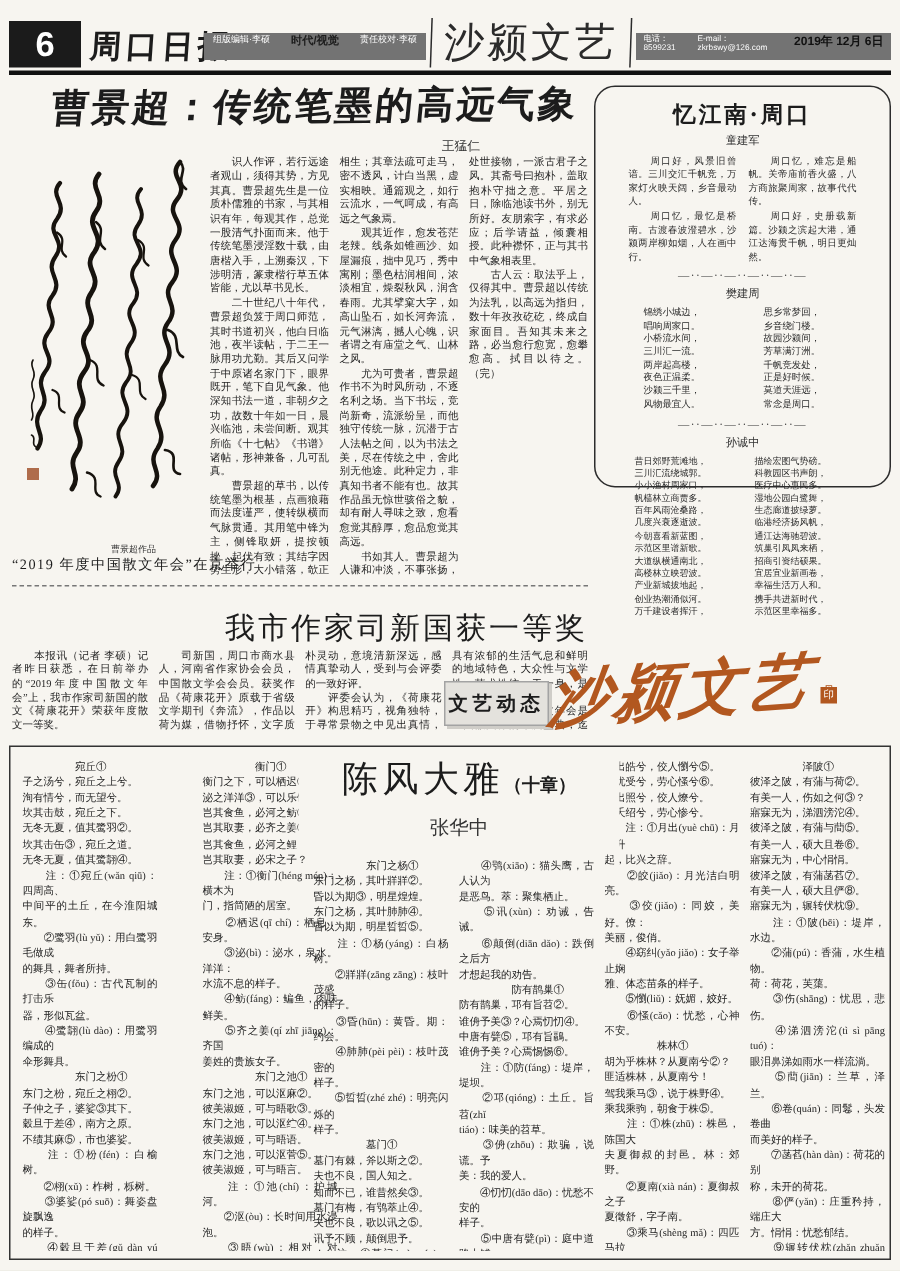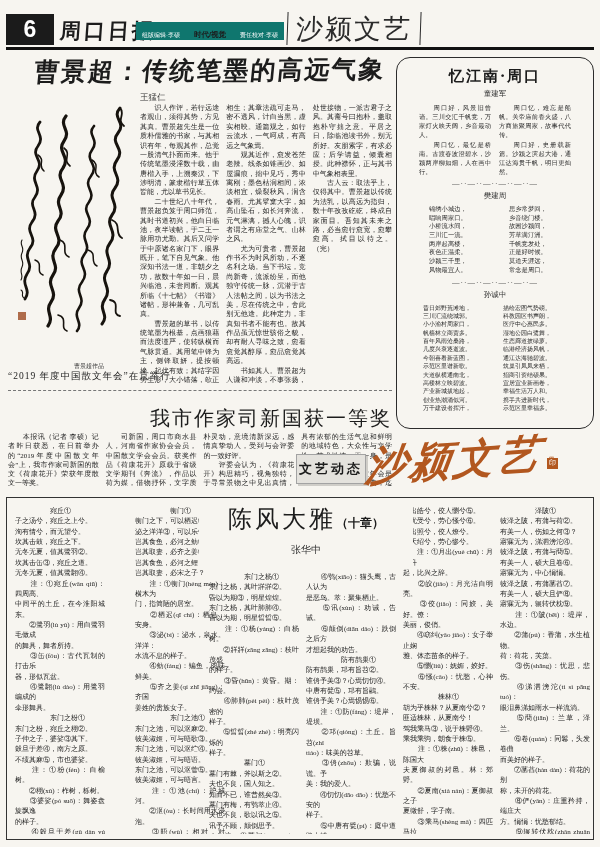--- a/index.html
+++ b/index.html
@@ -5,40 +5,40 @@
   html,body{margin:0;padding:0;background:#e9e7e1;}
   .page{position:relative;width:600px;height:847px;margin:0 auto;background:#f7f5f0;
         font-family:"Liberation Serif","DejaVu Serif",serif;color:#1c1c1c;overflow:hidden;}
   [data-interactable]{box-sizing:border-box;}
 
   
   .pagenum{position:absolute;left:6px;top:14px;width:48px;height:31px;background:#1b1b1b;
            color:#fff;font:bold 23px/31px "Liberation Sans",sans-serif;text-align:center;}
   .masthead{position:absolute;left:60px;top:17px;font-size:21px;font-weight:bold;
             letter-spacing:3px;font-family:"DejaVu Serif",serif;transform:skewX(-4deg);}
-  .bar{position:absolute;top:22px;height:18px;background:#0f766e;display:flex;align-items:flex-end;
+  .bar{position:absolute;top:22px;height:18px;background:#737373;display:flex;align-items:flex-start;
        font-family:"Liberation Sans",sans-serif;color:#fff;}
   .bar-left{left:136px;width:148px;justify-content:space-between;padding:0 6px;}
   .bar-left .mid{color:#1d1d1d;font-weight:bold;font-size:7.5px;}
   .bar-left .s{font-size:6px;}
   .bar-right{left:424px;width:170px;justify-content:space-between;padding:0 5px;}
   .bar-right .s{font-size:5.5px;}
   .bar-right .date{color:#111;font-weight:bold;font-size:8px;white-space:nowrap;}
   .header-title{position:absolute;left:287px;top:12px;width:134px;height:33px;text-align:center;
                 font-size:27px;line-height:34px;letter-spacing:2px;color:#2b2b2b;
                 border-left:1px solid #2b2b2b;border-right:1px solid #2b2b2b;
                 font-family:"DejaVu Serif",serif;transform:skewX(-2deg);}
   .header-rule{position:absolute;left:6px;top:47px;width:588px;height:3px;
                border-top:1px solid #111;border-bottom:2px solid #111;}
 
   
   .main-title{position:absolute;left:30px;top:54px;width:360px;text-align:center;
               font-size:25px;font-weight:bold;letter-spacing:2px;transform:skewX(-6deg) rotate(-.5deg);
               font-family:"DejaVu Serif",serif;}
-  .main-author{position:absolute;left:140px;top:92px;width:180px;text-align:left;font-size:8.5px;color:#333;}
+  .main-author{position:absolute;left:140px;top:92px;width:180px;text-align:right;font-size:8.5px;color:#333;}
   .artwork{position:absolute;left:8px;top:100px;width:128px;height:274px;}
   .main-body{position:absolute;left:140px;top:104px;width:252px;height:283px;overflow:hidden;
              column-count:3;column-gap:7px;column-fill:auto;
              font-size:7px;line-height:1.34;text-align:justify;white-space:pre-line;color:#242424;}
 
   .mid-divider{position:absolute;left:8px;top:390px;width:384px;border-top:1px dashed #777;}
 
   
   .kicker{position:absolute;left:8px;top:370px;width:384px;text-align:left;font-size:9.5px;letter-spacing:1px;}
   .headline{position:absolute;left:8px;top:405px;width:384px;text-align:right;font-size:20px;
@@ -51,57 +51,62 @@
            letter-spacing:3px;box-shadow:2px 2px 0 #cfcdc8;}
   .signature{position:absolute;left:366px;top:427px;width:222px;height:66px;display:flex;
              align-items:center;gap:5px;}
   .sig-text{display:inline-block;font-size:41px;font-weight:bold;font-style:italic;letter-spacing:3px;
             color:#b2571f;transform:rotate(-4deg) skewX(-12deg);font-family:"DejaVu Serif",serif;white-space:nowrap;}
   .sig-side{display:flex;flex-direction:column;align-items:center;gap:2px;}
   .sig-inscription{writing-mode:vertical-rl;font-size:5.5px;color:#b2571f;letter-spacing:1px;}
   .sig-seal{width:11px;height:11px;background:#b2571f;color:#fff;font-size:7px;line-height:11px;text-align:center;}
 
   
-  .sidebar{position:absolute;left:396px;top:57px;width:198px;height:372px;
+  .sidebar{position:absolute;left:396px;top:57px;width:198px;height:268px;
            border:1.5px solid #2c2c2c;border-radius:14px;padding:7px 22px;box-sizing:border-box;}
   .p-title{text-align:center;font-size:15px;font-weight:bold;letter-spacing:2px;margin-top:2px;
            font-family:"DejaVu Serif",serif;}
   .p-author{text-align:center;font-size:7.5px;color:#333;margin:3px 0 4px;}
   .p-cols{display:flex;gap:8px;}
   .p-col{flex:1;font-size:6.3px;line-height:1.45;text-align:justify;white-space:pre-line;color:#2a2a2a;}
   .p-col.tight{line-height:1.38;padding-left:10px;text-align:left;}
   .p-col.seven{font-size:6px;line-height:1.4;padding-left:4px;text-align:left;}
   .p-div{text-align:center;font-size:7.5px;color:#444;letter-spacing:1px;margin:3px 0;}
 
   
   .bottom-box{position:absolute;left:6px;top:497px;width:588px;height:343px;border:1px solid #333;}
   .b-title-block{position:absolute;left:192px;top:5px;width:214px;height:64px;background:#f7f5f0;
                  text-align:center;z-index:2;}
   .b-title{font-size:24px;font-weight:normal;letter-spacing:3px;font-family:"DejaVu Serif",serif;display:inline;}
   .b-title-suffix{font-size:12px;font-weight:bold;display:inline;}
-  .b-author{font-size:10px;color:#333;margin-top:8px;}
+  .b-author{font-size:13px;color:#333;margin-top:8px;}
   .b-col{position:absolute;width:90px;font-size:7px;line-height:1.48;text-align:justify;
          white-space:pre-line;color:#232323;overflow:hidden;}
   .b-col.tall{top:8px;height:328px;}
   .b-col.short{top:74px;height:262px;}
   .bc1{left:8px;} .bc2{left:105px;margin-left:23px;} .bc3{left:202px;} .bc4{left:299px;} .bc5{left:396px;} .bc6{left:493px;}
 </style>
 </head>
 <body>
 
 <div class="page" data-interactable="false">
 
   <div class="pagenum" data-interactable="false">6</div>
   <div class="masthead" data-interactable="false">周口日报</div>
   <div class="bar bar-left" data-interactable="false">
     <span class="s" data-interactable="false">组版编辑·李硕</span>
     <span class="mid" data-interactable="false">时代/视觉</span>
     <span class="s" data-interactable="false">责任校对·李硕</span>
   </div>
   <div class="header-title" data-interactable="false">沙颍文艺</div>
+  <div class="bar bar-right" data-interactable="false">
+    <span class="s" data-interactable="false">电话：8599231</span>
+    <span class="s" data-interactable="false">E-mail：zkrbswy@126.com</span>
+    <span class="date" data-interactable="false">2019年 12月 6日</span>
+  </div>
   <div class="header-rule" data-interactable="false"></div>
 
   <div class="main-title" data-interactable="false">曹景超：传统笔墨的高远气象</div>
   <div class="main-author" data-interactable="false">王猛仁</div>
 
   <svg class="artwork" data-interactable="false" viewBox="0 0 128 274">
     <g stroke="#17130e" fill="none" stroke-linecap="round" stroke-linejoin="round">
       <path d="M112 8 c-9 10 7 14 -2 25 c-9 11 8 15 -1 27 c-9 12 7 16 -2 28 c-9 11 6 15 -3 27 c-8 11 7 16 -2 28 c-9 12 5 16 -3 28 c-8 11 6 16 -2 28 c-8 11 5 15 -3 25" stroke-width="3"></path>
       <path d="M112 8 c6 6 -4 12 4 18 M104 120 c10 4 2 14 10 18 M102 200 c12 2 0 14 10 16" stroke-width="1.8"></path>
       <path d="M86 26 c-8 9 6 13 -2 24 c-8 11 8 14 -1 26 c-9 11 6 15 -2 26 c-9 11 7 15 -2 27 c-8 11 6 15 -3 26 c-8 11 7 15 -2 27 c-9 11 5 15 -3 26 c-7 10 5 14 -2 23" stroke-width="2.6"></path>

